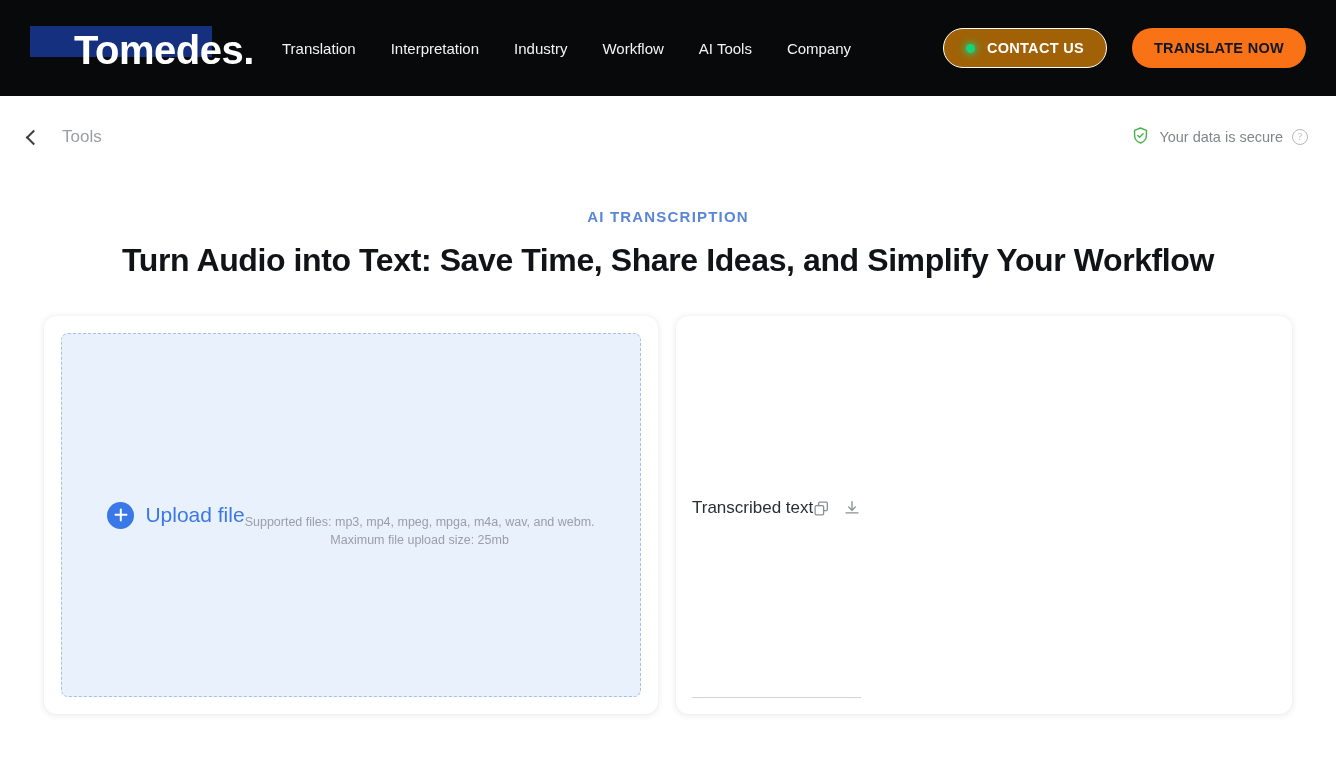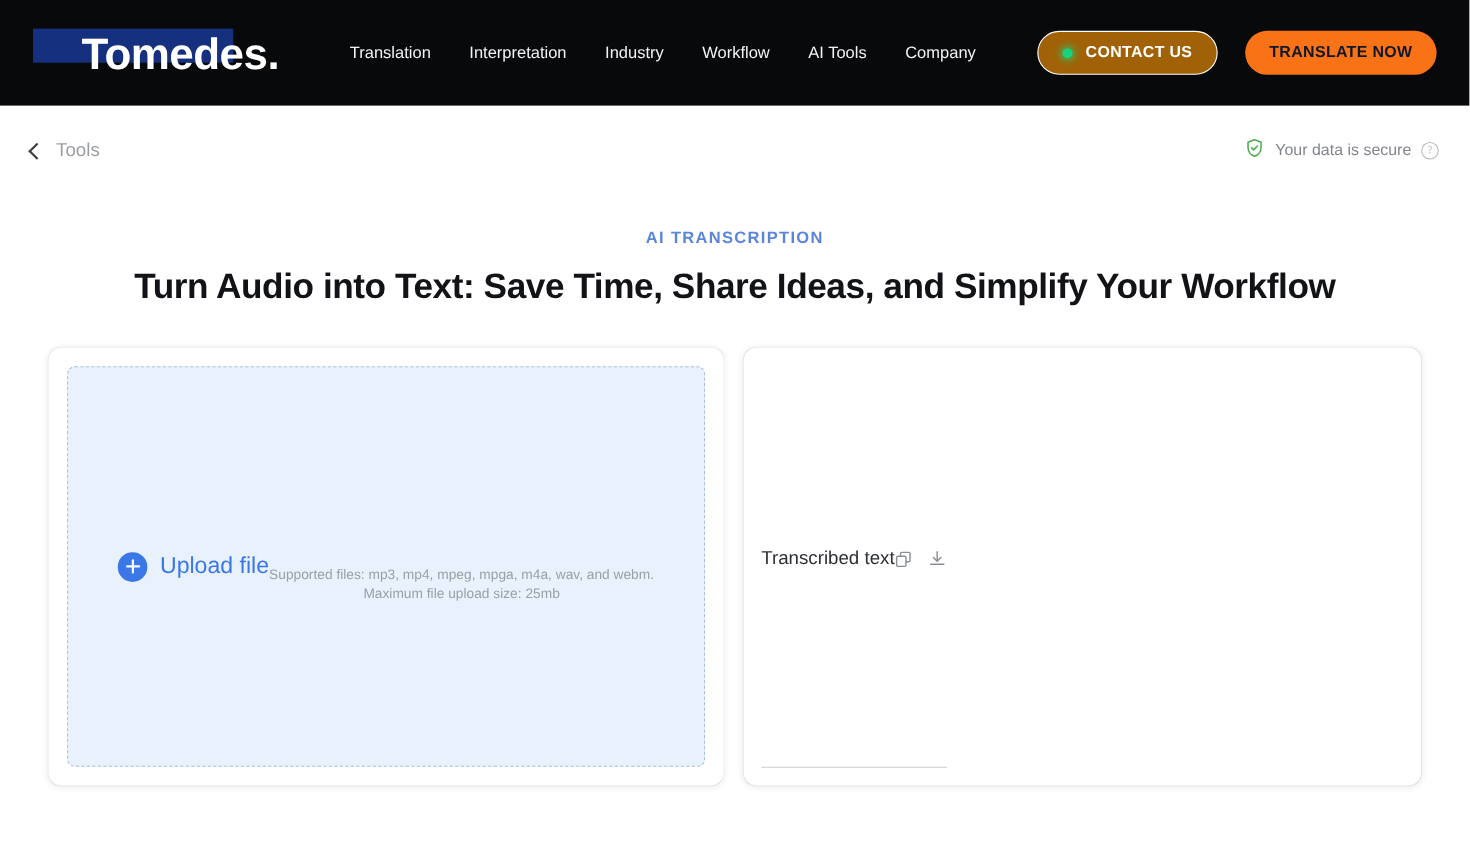--- a/index.html
+++ b/index.html
@@ -53,21 +53,21 @@
     line-height: 1;
     padding-left: 8px;
     margin-top: 4px;
     margin-left: 36px;
   }
 
   .nav-links {
     display: flex;
     align-items: center;
     gap: 35px;
-    margin-left: 88px;
+    margin-left: 52px;
   }
   .nav-link {
     color: #f2f3f4;
     font-size: 15px;
     font-weight: 400;
     text-decoration: none;
     white-space: nowrap;
     cursor: pointer;
   }
 
@@ -123,21 +123,21 @@
   .subbar {
     height: 82px;
     background: #ffffff;
     display: flex;
     align-items: center;
     padding: 0 28px;
   }
   .back-link {
     display: flex;
     align-items: center;
-    gap: 12px;
+    gap: 23px;
     cursor: pointer;
   }
   .chev {
     display: inline-block;
     width: 11px; height: 11px;
     border-left: 2.4px solid #3c3f44;
     border-bottom: 2.4px solid #3c3f44;
     transform: rotate(45deg);
     margin-top: 0px;
   }

